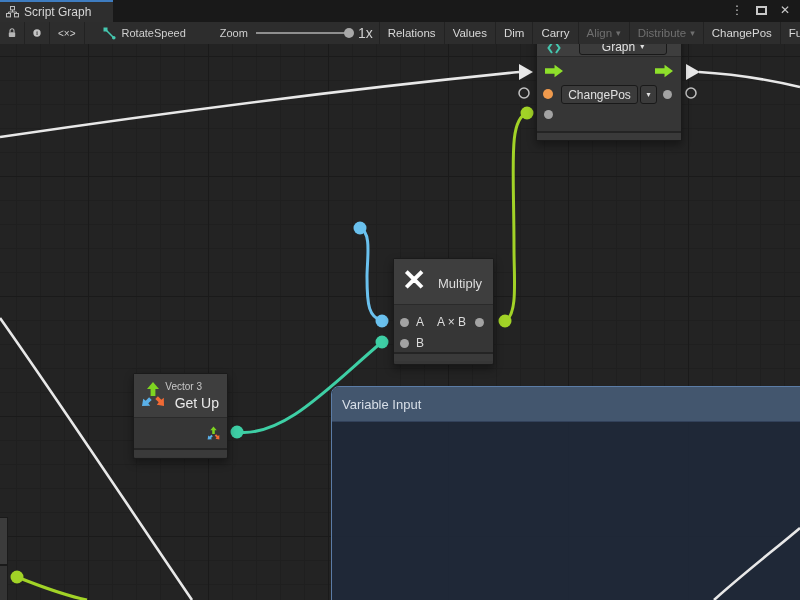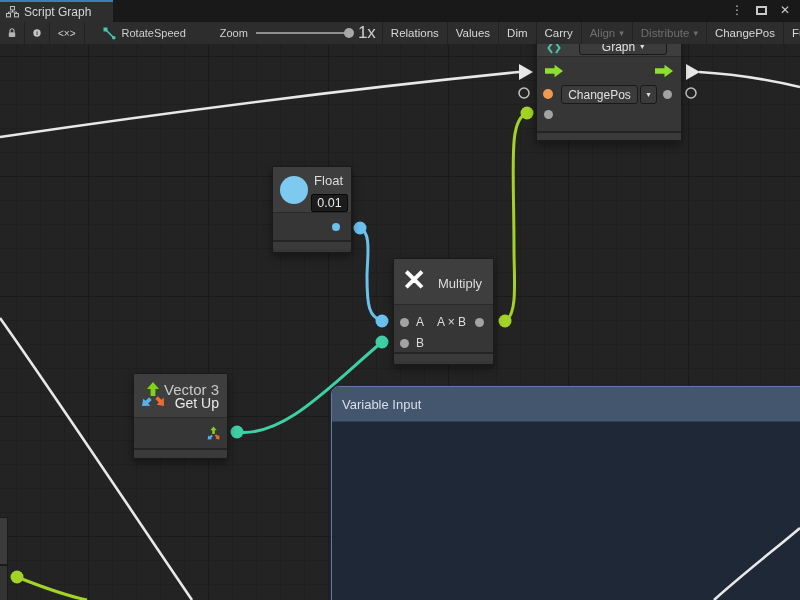--- a/index.html
+++ b/index.html
@@ -115,21 +115,21 @@
         <rect x="0.5" y="0.5" width="4" height="4" fill="#45c8b0"></rect>
         <circle cx="10.8" cy="10.8" r="1.8" fill="#45c8b0"></circle>
       </svg>
       <span style="color:#cfcfcf;font-size:11px;">RotateSpeed</span>
     </div>
     <div class="zoom-wrap">
       <span style="color:#cfcfcf;font-size:11px;margin-left:18px;">Zoom</span>
       <div class="zoom-track">
         <div class="zoom-handle"></div>
       </div>
-      <span style="color:#cfcfcf;font-size:17px;">1x</span>
+      <span style="color:#cfcfcf;font-size:14px;">1x</span>
     </div>
     <div class="right-btns">
       <div class="tbtn">
           <span>Relations</span>
         </div>
       <div class="tbtn">
           <span>Values</span>
         </div>
       <div class="tbtn">
           <span>Dim</span>
@@ -216,31 +216,20 @@
         </div>
         <div class="dd-btn" style="left:103px;top:28px;width:17px;height:19px;font-size:8px;">
           <span>▾</span>
         </div>
         <div class="pdot gray" style="right:9px;top:32.5px;width:9px;height:9px;"></div>
         <div class="pdot gray" style="left:6.5px;top:52.5px;width:9px;height:9px;"></div>
       </div>
       <div class="nfoot"></div>
     </div>
 
-    <div class="node" style="left:272px; top:122px; width:80px; height:87px;">
-      <div class="nhead" style="height:46px;">
-        <div class="float-circle"></div>
-        <span class="ntext" style="right:8px;top:6px;font-size:13px;">Float</span>
-        <input class="float-value" readonly="" value="0.01" style="">
-      </div>
-      <div class="nbody" style="height:27px;">
-        <div class="pdot" style="right:11px;top:9.5px;width:8px;height:8px;background:#6ac1ee;"></div>
-      </div>
-      <div class="nfoot"></div>
-    </div>
 
     <div class="node" style="left:393px; top:214px; width:101px; height:107px;">
       <div class="nhead" style="height:46px;">
         <span class="mult-x">✕</span>
         <span class="ntext" style="left:44px;top:17px;font-size:13px;">Multiply</span>
       </div>
       <div class="nbody" style="height:47px;">
         <div class="pdot gray" style="left:5.5px;top:12.5px;width:9px;height:9px;"></div>
         <span class="ntext" style="left:22px;top:10px;">A</span>
         <span class="ntext" style="left:43px;top:10px;">A × B</span>
@@ -251,21 +240,21 @@
       <div class="nfoot"></div>
     </div>
 
     <div class="node" style="left:133px; top:329px; width:95px; height:86px;">
       <div class="nhead" style="height:44px;">
         <svg width="28" height="28" viewBox="0 0 28 28" style="position:absolute;left:5px;top:7px;">
           <path d="M14 1 l6 7 h-3.6 v7 h-4.8 V8 H8 z" fill="#7ed321"></path>
           <path d="M3 25 l1.2-7.2 2.5 1.9 3.4-3.4 2.6 2.6 -3.4 3.4 1.9 2.5 z" fill="#5ab0e8"></path>
           <path d="M25 25 l-7.2-1.2 1.9-2.5 -3.4-3.4 2.6-2.6 3.4 3.4 2.5-1.9 z" fill="#f06a35"></path>
         </svg>
-        <span class="ntext" style="right:8px;top:7px;font-size:15px;color:#c8c8c8;">Vector 3</span>
+        <span class="ntext" style="right:25px;top:7px;font-size:10px;color:#c8c8c8;">Vector 3</span>
         <span class="ntext" style="right:8px;top:21px;font-size:14px;color:#eaeaea;">Get Up</span>
       </div>
       <div class="nbody" style="height:30px;">
         <svg width="15" height="15" viewBox="0 0 28 28" style="position:absolute;right:6px;top:8px;">
           <path d="M14 1 l6 7 h-3.6 v7 h-4.8 V8 H8 z" fill="#7ed321"></path>
           <path d="M3 25 l1.2-7.2 2.5 1.9 3.4-3.4 2.6 2.6 -3.4 3.4 1.9 2.5 z" fill="#5ab0e8"></path>
           <path d="M25 25 l-7.2-1.2 1.9-2.5 -3.4-3.4 2.6-2.6 3.4 3.4 2.5-1.9 z" fill="#f06a35"></path>
         </svg>
       </div>
       <div class="nfoot"></div>

